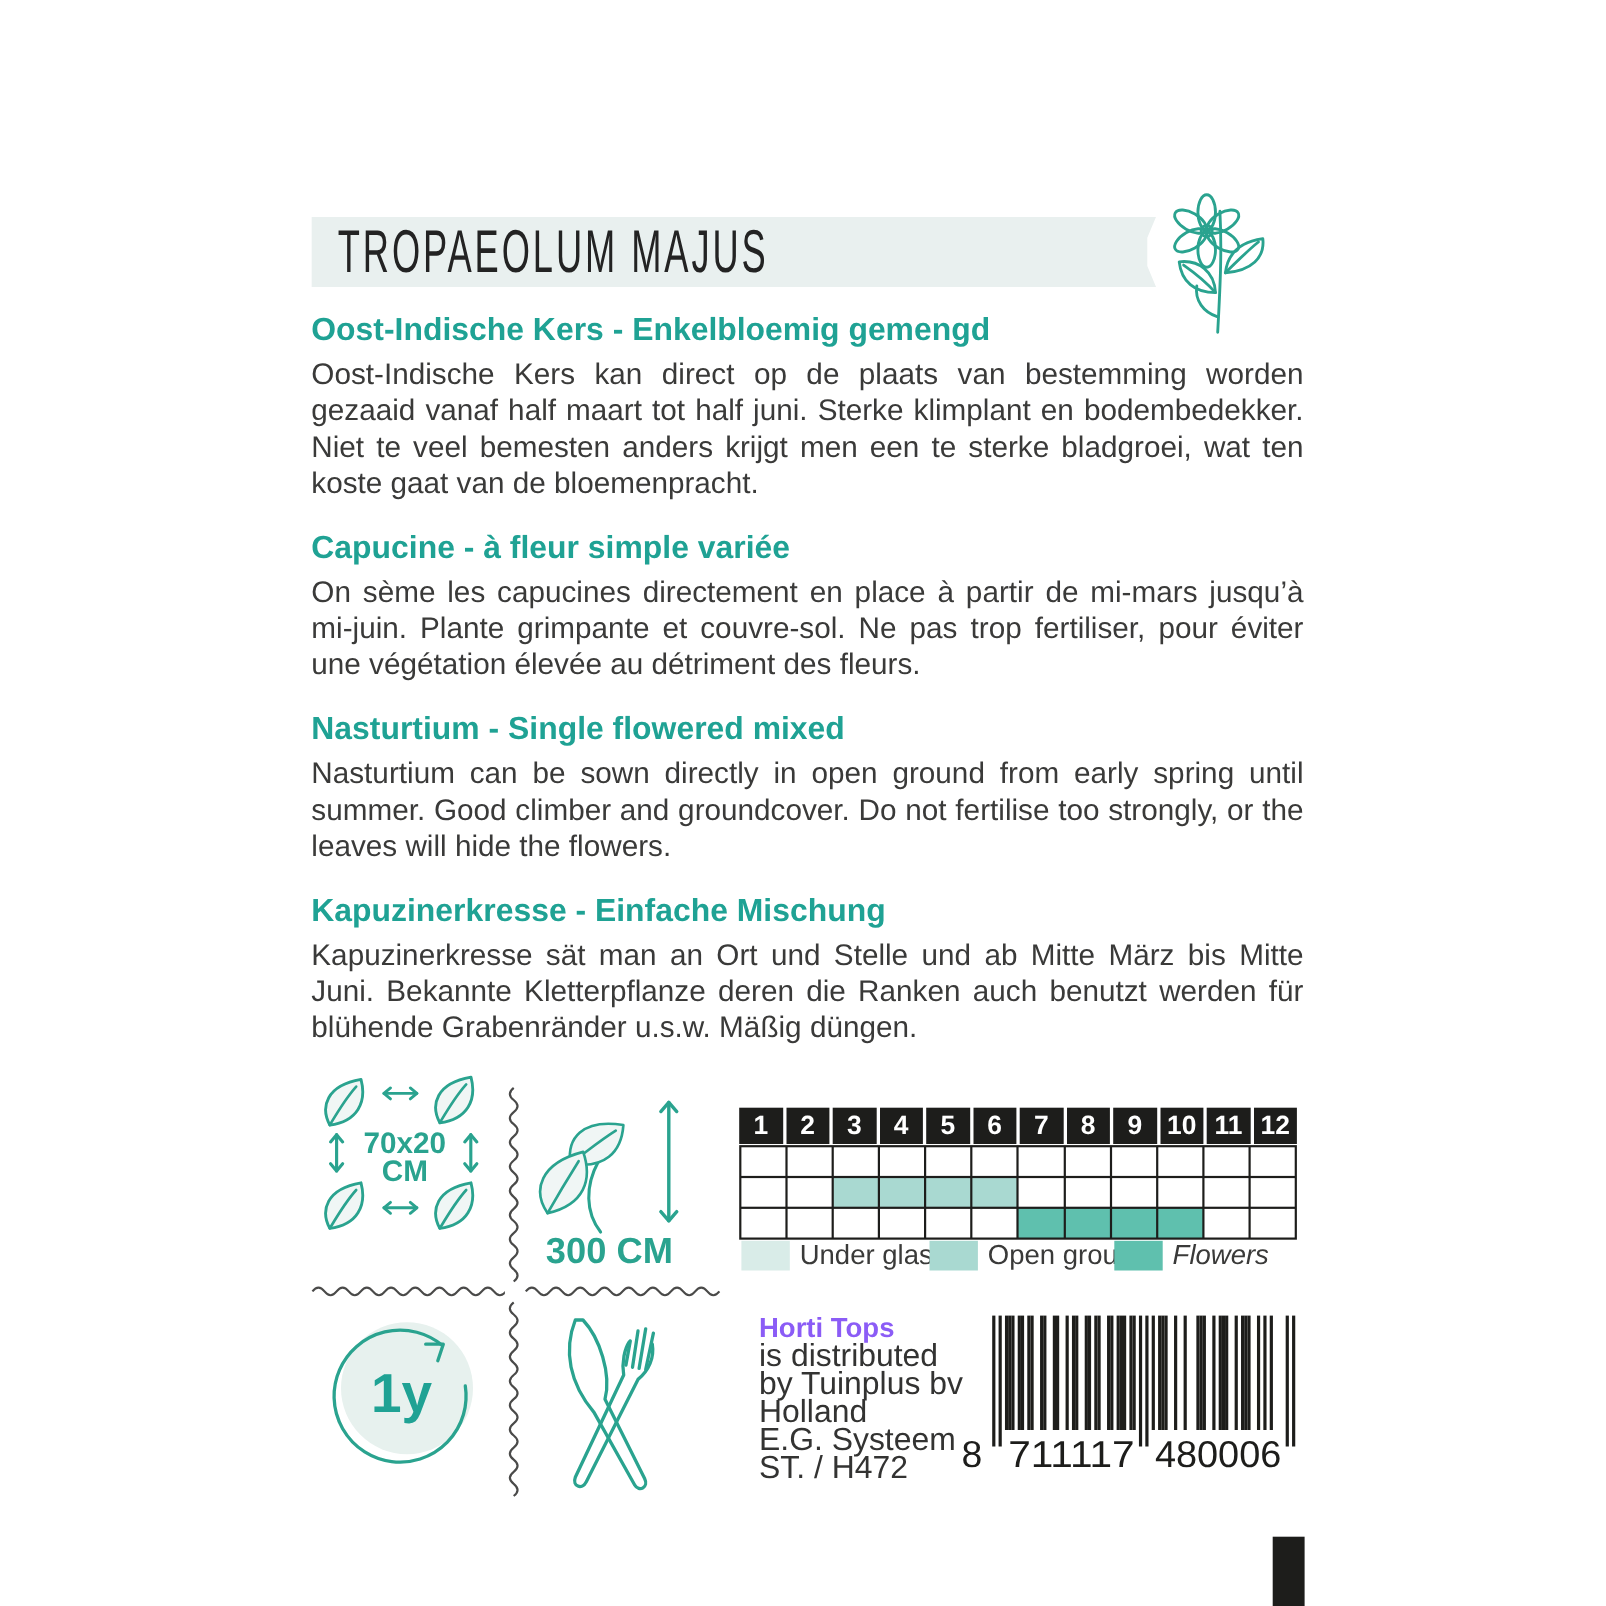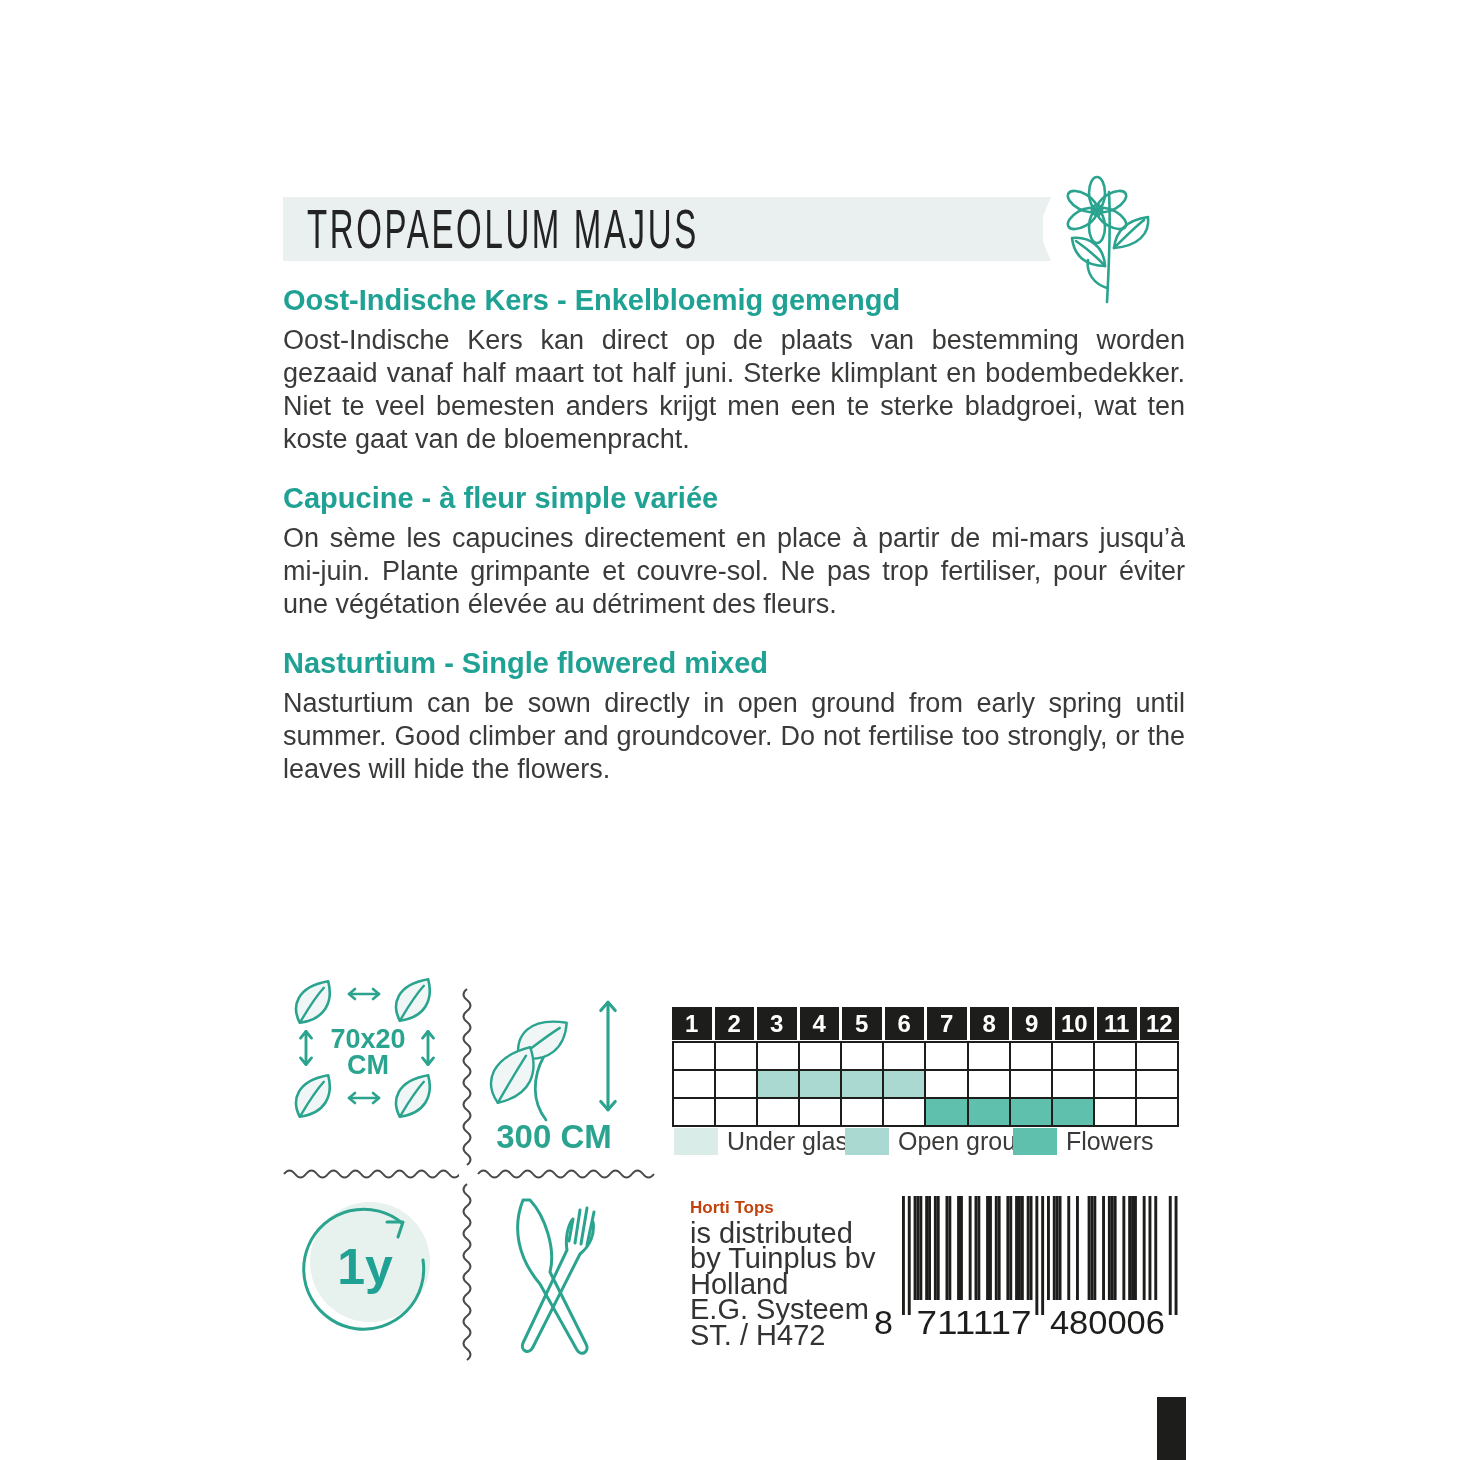--- a/index.html
+++ b/index.html
@@ -39,21 +39,21 @@
   .cal-body{margin-top:1px;background:#1d1d1b;padding:2px;display:grid;
             grid-template-columns:repeat(12,1fr);gap:2px;}
   .cal-body div{background:#ffffff;height:26px;}
   .legend{position:absolute;left:674px;top:1127px;width:510px;height:32px;}
   .legend-item{position:absolute;top:0;display:flex;align-items:center;}
   .legend-item .swatch{width:44px;height:27px;margin-right:9px;}
   .legend-item .lbl{font-size:25px;color:#3a3a39;}
 
   
   .distributor{position:absolute;left:690px;top:1194px;width:200px;}
-  .distributor .d-name{font-size:17px;font-weight:bold;color:#c2410c;line-height:27px;}
+  .distributor .d-name{font-size:25px;font-weight:bold;color:#8b5cf6;line-height:27px;}
   .distributor .d-line{font-size:29px;color:#333332;line-height:25.4px;}
 
   .barcode{position:absolute;left:854px;top:1192px;}
   .print-mark{position:absolute;left:1157px;top:1397px;width:29px;height:63px;background:#1d1d1b;}
 
   .wavy{position:absolute;}
   svg .stroke-teal{stroke:#2aa38f;fill:none;stroke-linecap:round;stroke-linejoin:round;}
   svg .leaf-fill{fill:#f0f6f5;stroke:#2aa38f;stroke-width:2.4;stroke-linejoin:round;}
 </style>
 </head>
@@ -90,20 +90,24 @@
     <p>On sème les capucines directement en place à partir de mi-mars jusqu’à mi-juin. Plante grimpante et couvre-sol. Ne pas trop fertiliser, pour éviter une végétation élevée au détriment des fleurs.</p>
   </section>
   <section class="lang" style="top:284px">
     <h2>Oost-Indische Kers - Enkelbloemig gemengd</h2>
     <p>Oost-Indische Kers kan direct op de plaats van bestemming worden gezaaid vanaf half maart tot half juni. Sterke klimplant en bodembedekker. Niet te veel bemesten anders krijgt men een te sterke bladgroei, wat ten koste gaat van de bloemenpracht.</p>
   </section>
   <section class="lang" style="top:647px">
     <h2>Nasturtium - Single flowered mixed</h2>
     <p>Nasturtium can be sown directly in open ground from early spring until summer. Good climber and groundcover. Do not fertilise too strongly, or the leaves will hide the flowers.</p>
   </section>
+  <section class="lang" style="top:812px">
+    <h2>Kapuzinerkresse - Einfache Mischung</h2>
+    <p>Kapuzinerkresse sät man an Ort und Stelle und ab Mitte März bis Mitte Juni. Bekannte Kletterpflanze deren die Ranken auch benutzt werden für blühende Grabenränder u.s.w. Mäßig düngen.</p>
+  </section>
 
   <div class="spacing-wrap">
     <svg class="icon-abs" style="left:0;top:4px" width="44" height="48" viewBox="0 0 40 44">
       <path class="leaf-fill" d="M7 41 C -1 26 4 8 33 3 C 38 22 30 38 7 41 Z"></path>
       <path class="stroke-teal" stroke-width="2.2" d="M7 41 C 13 31 20 19 29 9"></path>
     </svg>
     <svg class="icon-abs" style="left:52px;top:12px" width="40" height="16" viewBox="0 0 40 14">
       <g class="stroke-teal" stroke-width="2.6">
           <path d="M5 7 H35"></path>
           <path d="M11 2 L5 7 L11 12"></path>
@@ -239,21 +243,21 @@
   </div>
   <div class="legend" id="legend">
       <div class="legend-item" style="left: 0px;">
         <span class="swatch" style="background: rgb(217, 236, 232);"></span>
         <span class="lbl">Under glass</span>
       </div>
       <div class="legend-item" style="left: 171px;">
         <span class="swatch" style="background: rgb(169, 217, 209);"></span>
         <span class="lbl">Open ground</span>
       </div>
-      <div class="legend-item" style="left: 339px;">
+      <div class="legend-item" style="left: 339px; font-style: italic;">
         <span class="swatch" style="background: rgb(95, 192, 174);"></span>
         <span class="lbl">Flowers</span>
       </div>
     </div>
 
   <div class="annual-wrap">
     <svg width="146" height="146" viewBox="0 0 146 146">
       <circle cx="78" cy="66" r="60" fill="#e7f1ee"></circle>
       <path class="stroke-teal" stroke-width="3" d="M131 64 A 60 60 0 1 1 110 27"></path>
       <path class="stroke-teal" stroke-width="3" d="M95 26 L111 26 L106 41"></path>

